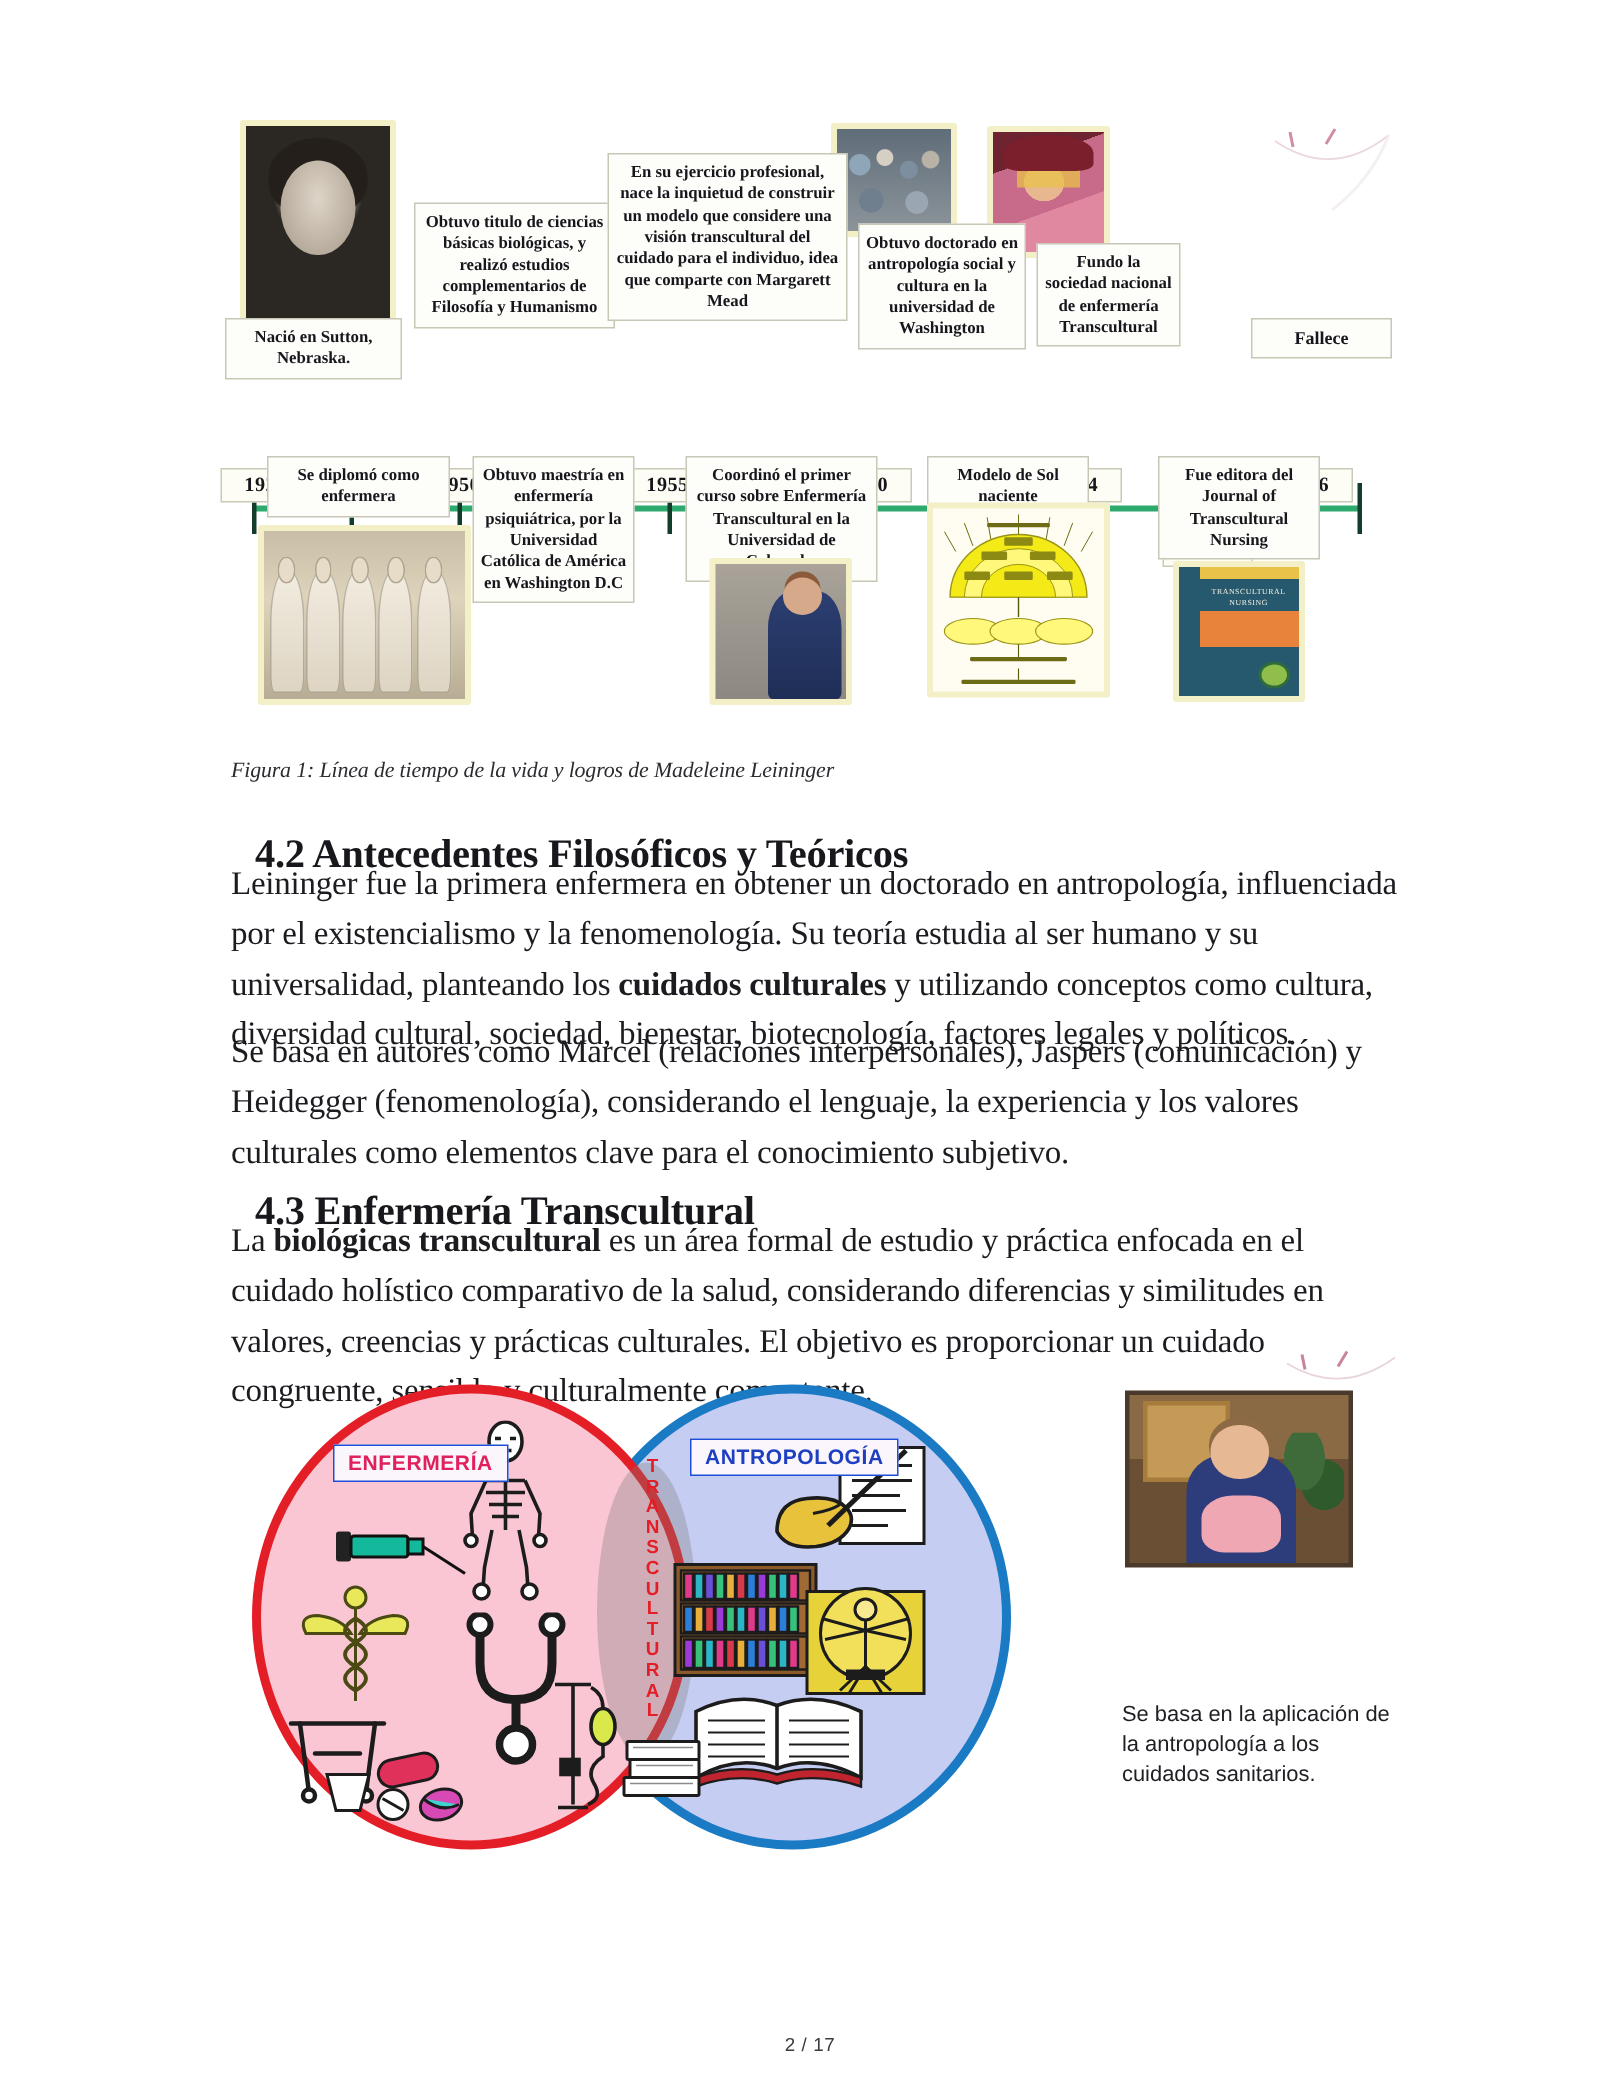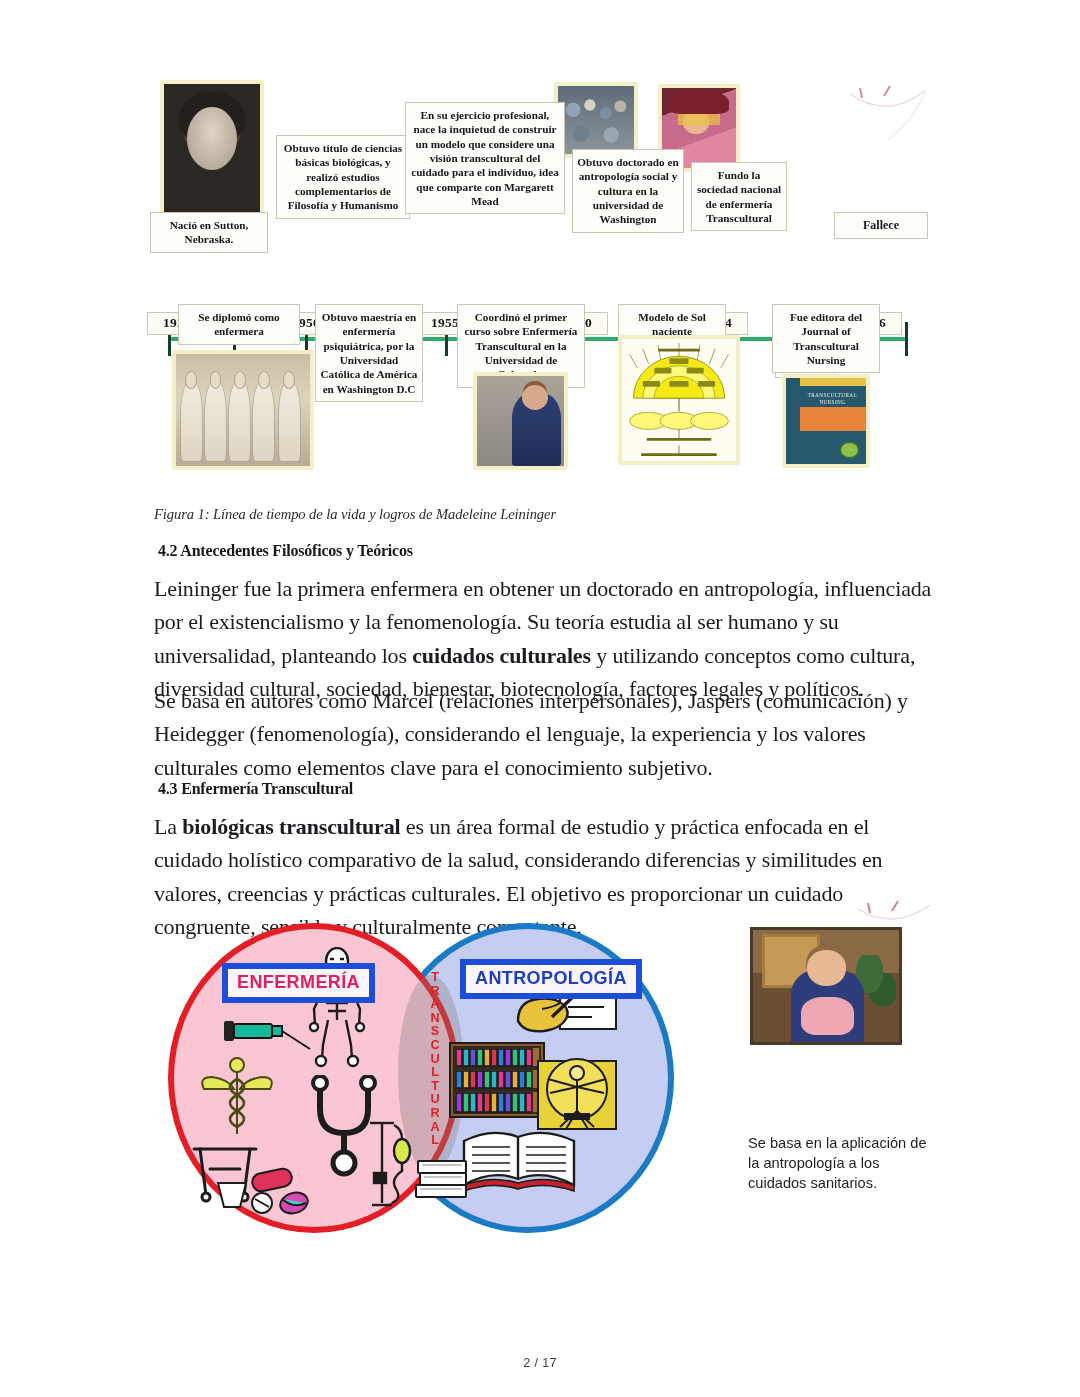--- a/index.html
+++ b/index.html
@@ -248,24 +248,24 @@
     font-size: 14.6px;
     color: #2b2b30;
     letter-spacing: -.1px;
   }
   #cap1 { top: 506px; }
   #cap2 { top: 1273px; }
 
   h2.section {
     position: absolute;
     left: 158px;
-    margin: 0;
+    margin: 12px;
     font-family: "Liberation Serif", serif;
     font-weight: bold;
-    font-size: 16px;
+    font-size: 27px;
     color: #17171c;
     letter-spacing: -.2px;
   }
   #h42 { top: 542px; }
   #h43 { top: 780px; }
 
   p.body {
     position: absolute;
     left: 154px;
     width: 786px;
@@ -314,24 +314,24 @@
     left: 238px; top: 70px;
     width: 66px; height: 198px;
     border-radius: 50%;
     background: rgba(120,120,120,.33);
     z-index: 3;
   }
 
   .venn-label {
     position: absolute;
     background: #faf6fb;
-    border: 6px solid #1d4ed8;
+    border: 1px solid #1d4ed8;
     font-family: "Liberation Sans", sans-serif;
     font-weight: bold;
-    font-size: 18px;
+    font-size: 14px;
     letter-spacing: .4px;
     padding: 3px 9px 4px;
     z-index: 5;
   }
   #lbl-enf { left: 62px; top: 58px; color: #e0215d; }
   #lbl-ant { left: 300px; top: 54px; color: #1d3fc0; }
 
   .vertical-word {
     position: absolute;
     left: 266px; top: 66px;

